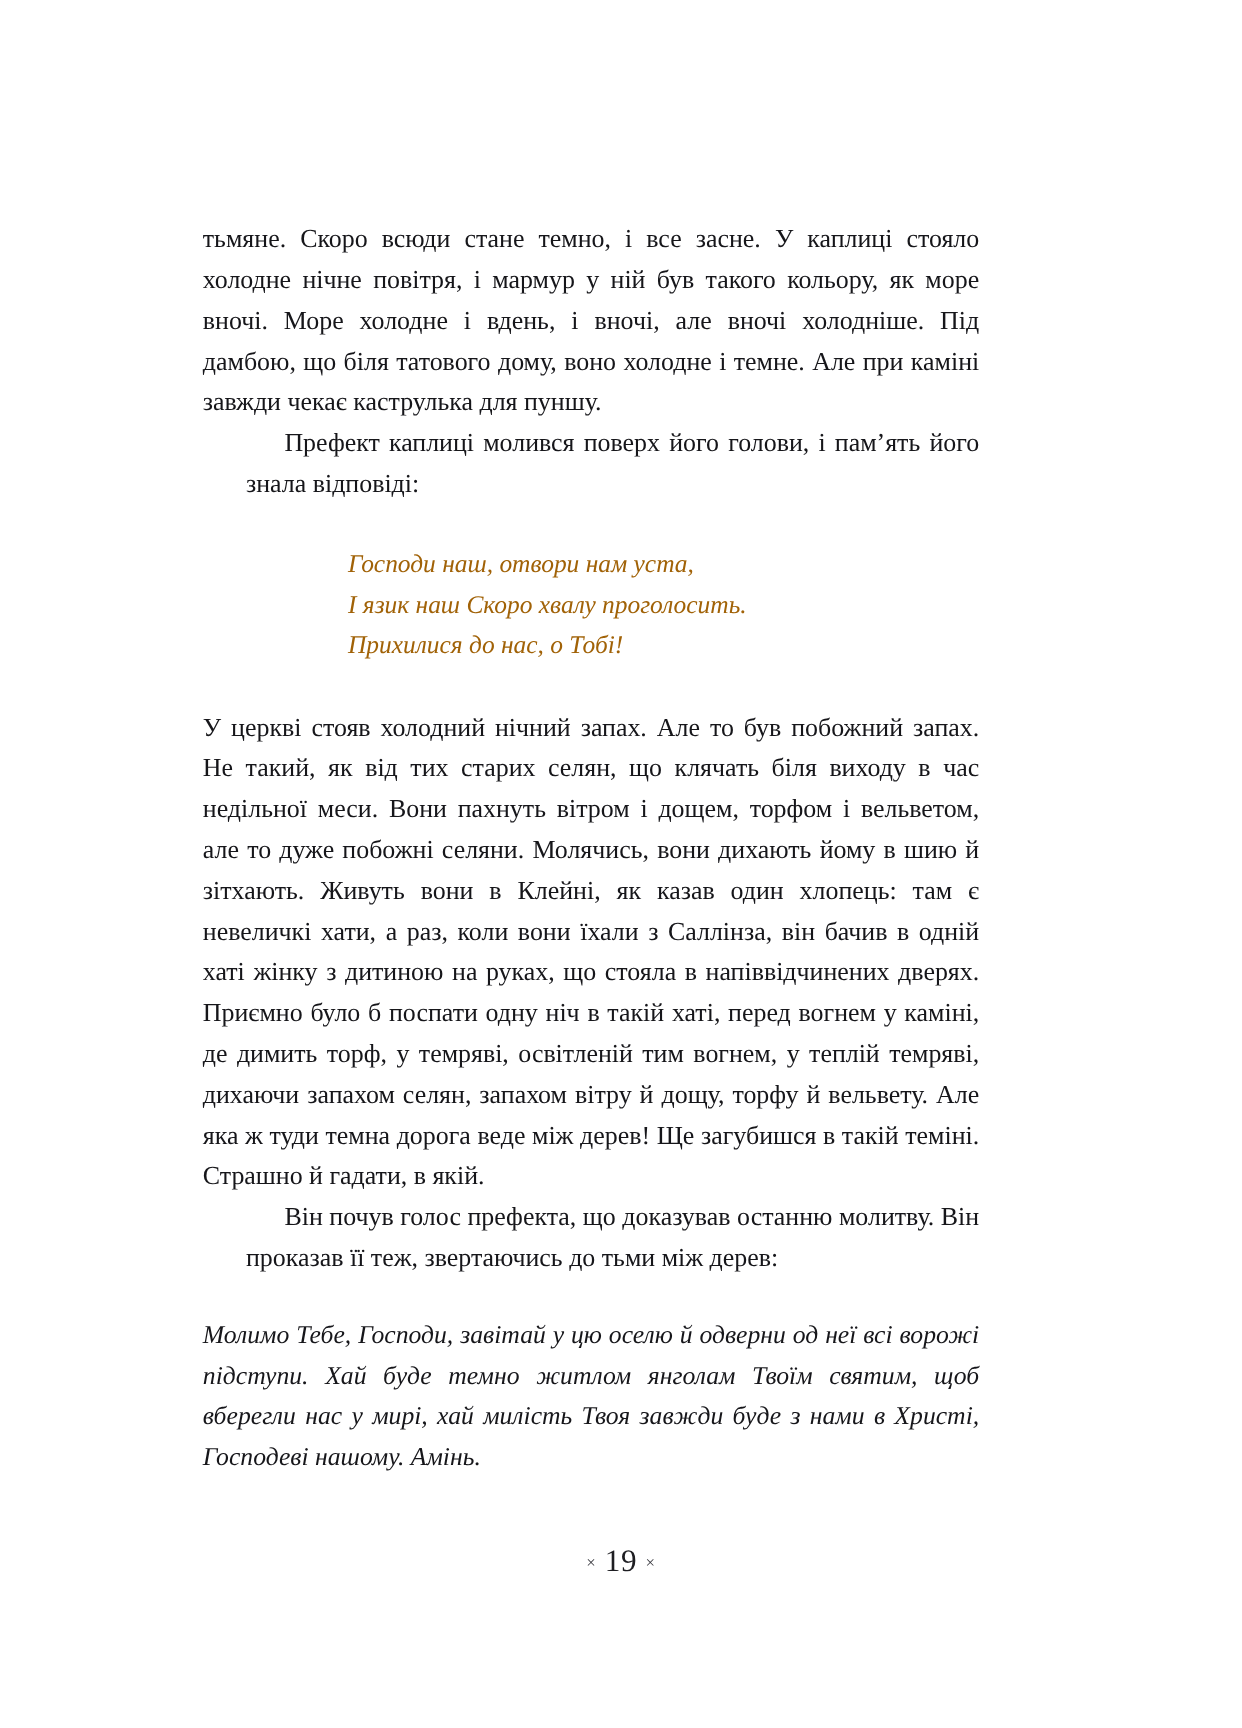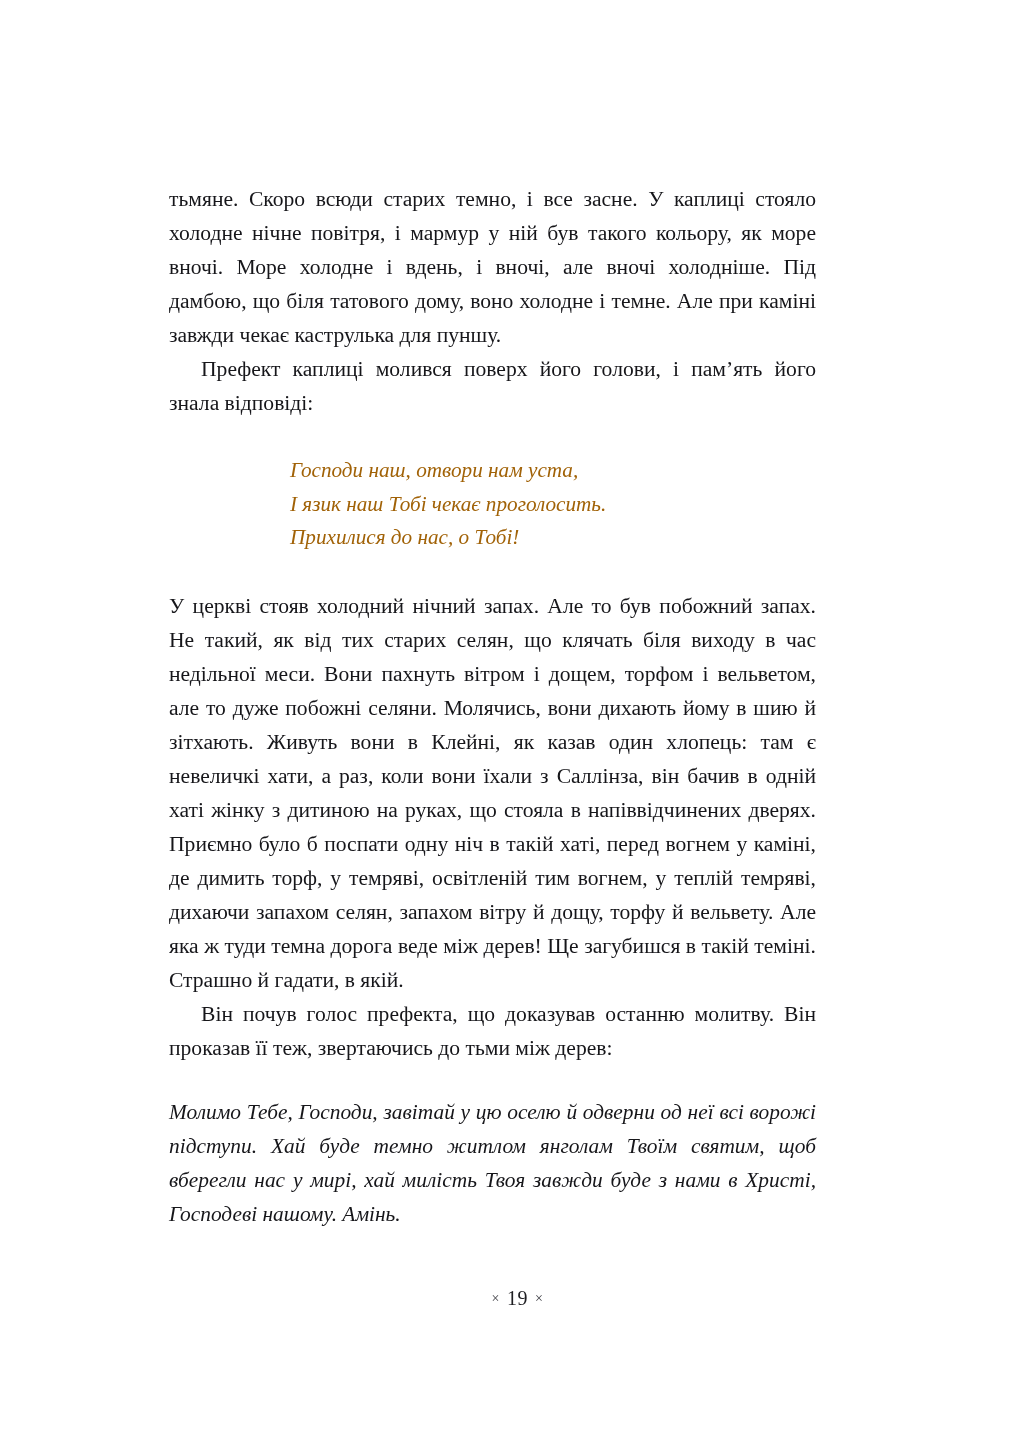--- a/index.html
+++ b/index.html
@@ -36,20 +36,21 @@
     font-size: 21.6px;
     line-height: 34px;
     text-align: justify;
     text-justify: inter-word;
     color: #16161a;
     hyphens: manual;
   }
 
   p.body-para.indented {
     text-indent: 32px;
+    margin-left: 36px;
   }
 
   
   .verse-block {
     margin: 0;
     padding: 0;
     list-style: none;
     margin-top: 34px;
     margin-bottom: 34px;
     padding-left: 121px;
@@ -84,37 +85,37 @@
     color: #1e1e22;
     letter-spacing: 0.5px;
   }
   .folio .orn {
     font-size: 14px;
     vertical-align: 2px;
     color: #3a3a40;
     padding: 0 7px;
   }
   .folio .num {
-    font-size: 20px;
+    font-size: 26px;
   }
 </style>
 </head>
 <body>
 
 <div class="page">
 
   <div class="text-block">
 
-    <p class="body-para">тьмяне. Скоро всюди старих темно, і все засне. У каплиці сто­яло холодне нічне повітря, і мармур у ній був такого кольору, як море вночі. Море холодне і вдень, і вночі, але вночі хо­лодніше. Під дамбою, що біля татового дому, воно холодне і темне. Але при каміні завжди чекає каструлька для пуншу.</p>
+    <p class="body-para">тьмяне. Скоро всюди стане темно, і все засне. У каплиці сто­яло холодне нічне повітря, і мармур у ній був такого кольору, як море вночі. Море холодне і вдень, і вночі, але вночі хо­лодніше. Під дамбою, що біля татового дому, воно холодне і темне. Але при каміні завжди чекає каструлька для пуншу.</p>
 
     <p class="body-para indented">Префект каплиці молився поверх його голови, і пам’ять його знала відповіді:</p>
 
     <div class="verse-block">
       <div class="verse-line">Господи наш, отвори нам уста,</div>
-      <div class="verse-line">І язик наш Тобі чекає проголосить.</div>
+      <div class="verse-line">І язик наш Скоро хвалу проголосить.</div>
       <div class="verse-line">Прихилися до нас, о Тобі!</div>
     </div>
 
     <p class="body-para">У церкві стояв холодний нічний запах. Але то був побожний запах. Не такий, як від тих старих селян, що клячать біля виходу в час недільної меси. Вони пахнуть вітром і дощем, торфом і вельветом, але то дуже побожні селяни. Молячись, вони дихають йому в шию й зітхають. Живуть вони в Клей­ні, як казав один хлопець: там є невеличкі хати, а раз, коли вони їхали з Саллінза, він бачив в одній хаті жінку з дити­ною на руках, що стояла в напіввідчинених дверях. Приємно було б поспати одну ніч в такій хаті, перед вогнем у каміні, де димить торф, у темряві, освітленій тим вогнем, у теплій темряві, дихаючи запахом селян, запахом вітру й дощу, тор­фу й вельвету. Але яка ж туди темна дорога веде між дерев! Ще загубишся в такій теміні. Страшно й гадати, в якій.</p>
 
     <p class="body-para indented">Він почув голос префекта, що доказував останню мо­литву. Він проказав її теж, звертаючись до тьми між дерев:</p>
 
     <p class="prayer-block">Молимо Тебе, Господи, завітай у цю оселю й одверни од неї всі ворожі підступи. Хай буде темно житлом янголам Твоїм святим, щоб вберегли нас у мирі, хай милість Твоя завжди буде з нами в Христі, Господеві нашому. Амінь.</p>
 
   </div>

